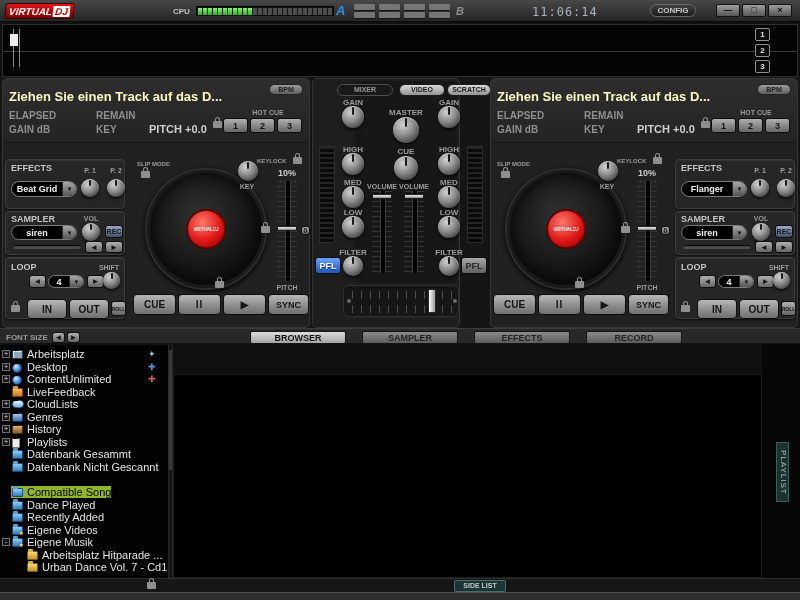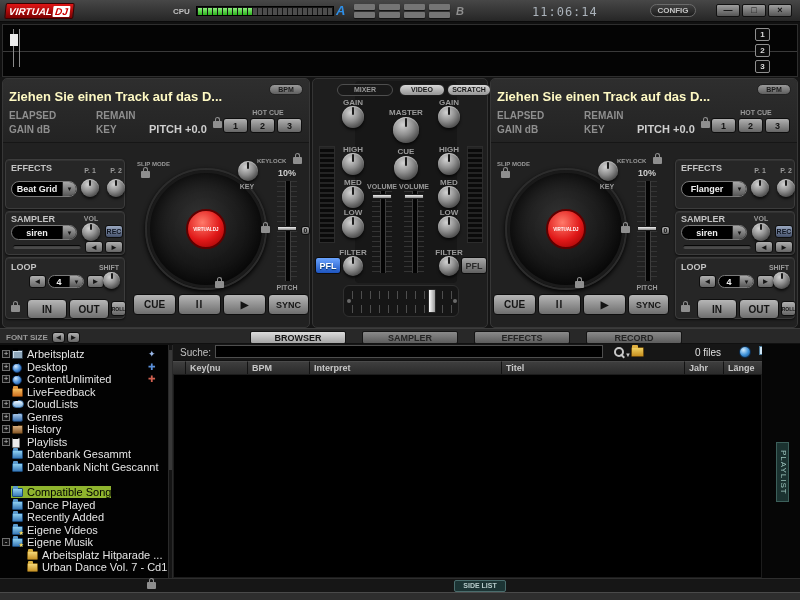--- a/index.html
+++ b/index.html
@@ -75,21 +75,21 @@
   .jog-center{border-radius:50%;background:radial-gradient(circle at 40% 32%,#ff7a6a,#e01818 55%,#8e0000);
     border:2px solid #5e0000;color:#fff;font-size:4.5px;font-weight:bold;display:flex;align-items:center;
     justify-content:center;text-align:center}
   .vtrack{background-image:repeating-linear-gradient(to bottom,#343434 0 1px,transparent 1px 5px)}
   .vtrack::before{content:"";position:absolute;left:50%;top:0;bottom:0;width:4px;margin-left:-2px;background:#030303;
     border-left:1px solid #3e3e3e;border-right:1px solid #3e3e3e}
   .fhandle{background:linear-gradient(#f2f2f2,#8a8a8a);border:1px solid #1c1c1c;border-radius:1px;z-index:2}
   .vu{background-color:#070707;background-image:repeating-linear-gradient(to bottom,#242424 0 2px,#0a0a0a 2px 5px);
     border:1px solid #2c2c2c}
   
-  #mixer{left:312px;top:78px;width:176px;height:250px;background:#1e1e1e;border:1px solid #343434;border-radius:5px}
+  #mixer{left:312px;top:78px;width:148px;height:250px;background:#1e1e1e;border:1px solid #343434;border-radius:5px}
   #mixer .strip{background:#171717;border-radius:4px}
   .mlabel{color:#9a9a9a;font-size:8px;font-weight:bold;text-align:center}
   .mtab{border-radius:7px;font-size:7px;font-weight:bold;text-align:center;height:12px;line-height:10px}
   .mtab.dark{background:#191919;border:1px solid #4e4e4e;color:#9a9a9a}
   .mtab.light{background:linear-gradient(#d8d8d8,#949494);border:1px solid #1c1c1c;color:#1a1a1a}
   .pfl{font-size:9px;font-weight:bold;display:flex;align-items:center;justify-content:center;border-radius:3px;border:1px solid #0c0c0c}
   .pfl.on{background:linear-gradient(#6aa4ff,#1e55c0);color:#fff;text-shadow:0 1px 1px #036}
   .pfl.off{background:linear-gradient(#a8a8a8,#606060);color:#2a2a2a}
   #xfader{background:#161616;border:1px solid #303030;border-radius:6px}
   .xticks{left:8px;width:100px;height:8px;background-image:repeating-linear-gradient(to right,#4e4e4e 0 1px,transparent 1px 9px)}
@@ -515,40 +515,21 @@
         <div class="slabel" style="left: 42px; top: 0px; height: 13px;">Arbeitsplatz Hitparade ...</div>
       </div>
       <div class="srow" style="left: 0px; top: 216.35px; width: 168px; height: 13px;">
         <div class="ic icf ic-folder-yellow" style="left: 27px; top: 2px;"></div>
         <div class="slabel" style="left: 42px; top: 0px; height: 13px;">Urban Dance Vol. 7 - Cd1</div>
       </div>
     </div>
   <div id="splitter"></div>
   <div id="split-thumb"></div>
 
-  <div id="search-row">
-    <div id="search-label">Suche:</div>
-    <input id="search-input" value="" style="">
-    <div class="mag"></div>
-    <div id="mag-drop" class="dArr"></div>
-    <div class="folder-mini"></div>
-    <div id="files-count">0 files</div>
-    <div class="globe-mini"></div>
-    <div class="screens-mini"></div>
-  </div>
-
-  <div id="table-header">
-      <div class="thcell" style="left: 0px; top: 0px; width: 13px; height: 13px;"></div>
-      <div class="thcell" style="left: 13px; top: 0px; width: 62px; height: 13px;">Key(nu</div>
-      <div class="thcell" style="left: 75px; top: 0px; width: 62px; height: 13px;">BPM</div>
-      <div class="thcell" style="left: 137px; top: 0px; width: 192px; height: 13px;">Interpret</div>
-      <div class="thcell" style="left: 329px; top: 0px; width: 183px; height: 13px;">Titel</div>
-      <div class="thcell" style="left: 512px; top: 0px; width: 39px; height: 13px;">Jahr</div>
-      <div class="thcell" style="left: 551px; top: 0px; width: 40px; height: 13px;">Länge</div>
-    </div>
+
   <div id="table-body"></div>
   <div id="right-gap"></div>
   <div id="playlist-tab">PLAYLIST</div>
 
   <div id="bottom-bar">
     <div class="lock" style="left:147px;top:3px"></div>
     <div id="side-list-btn">SIDE LIST</div>
   </div>
   <div id="status-strip"></div>
 </div>

